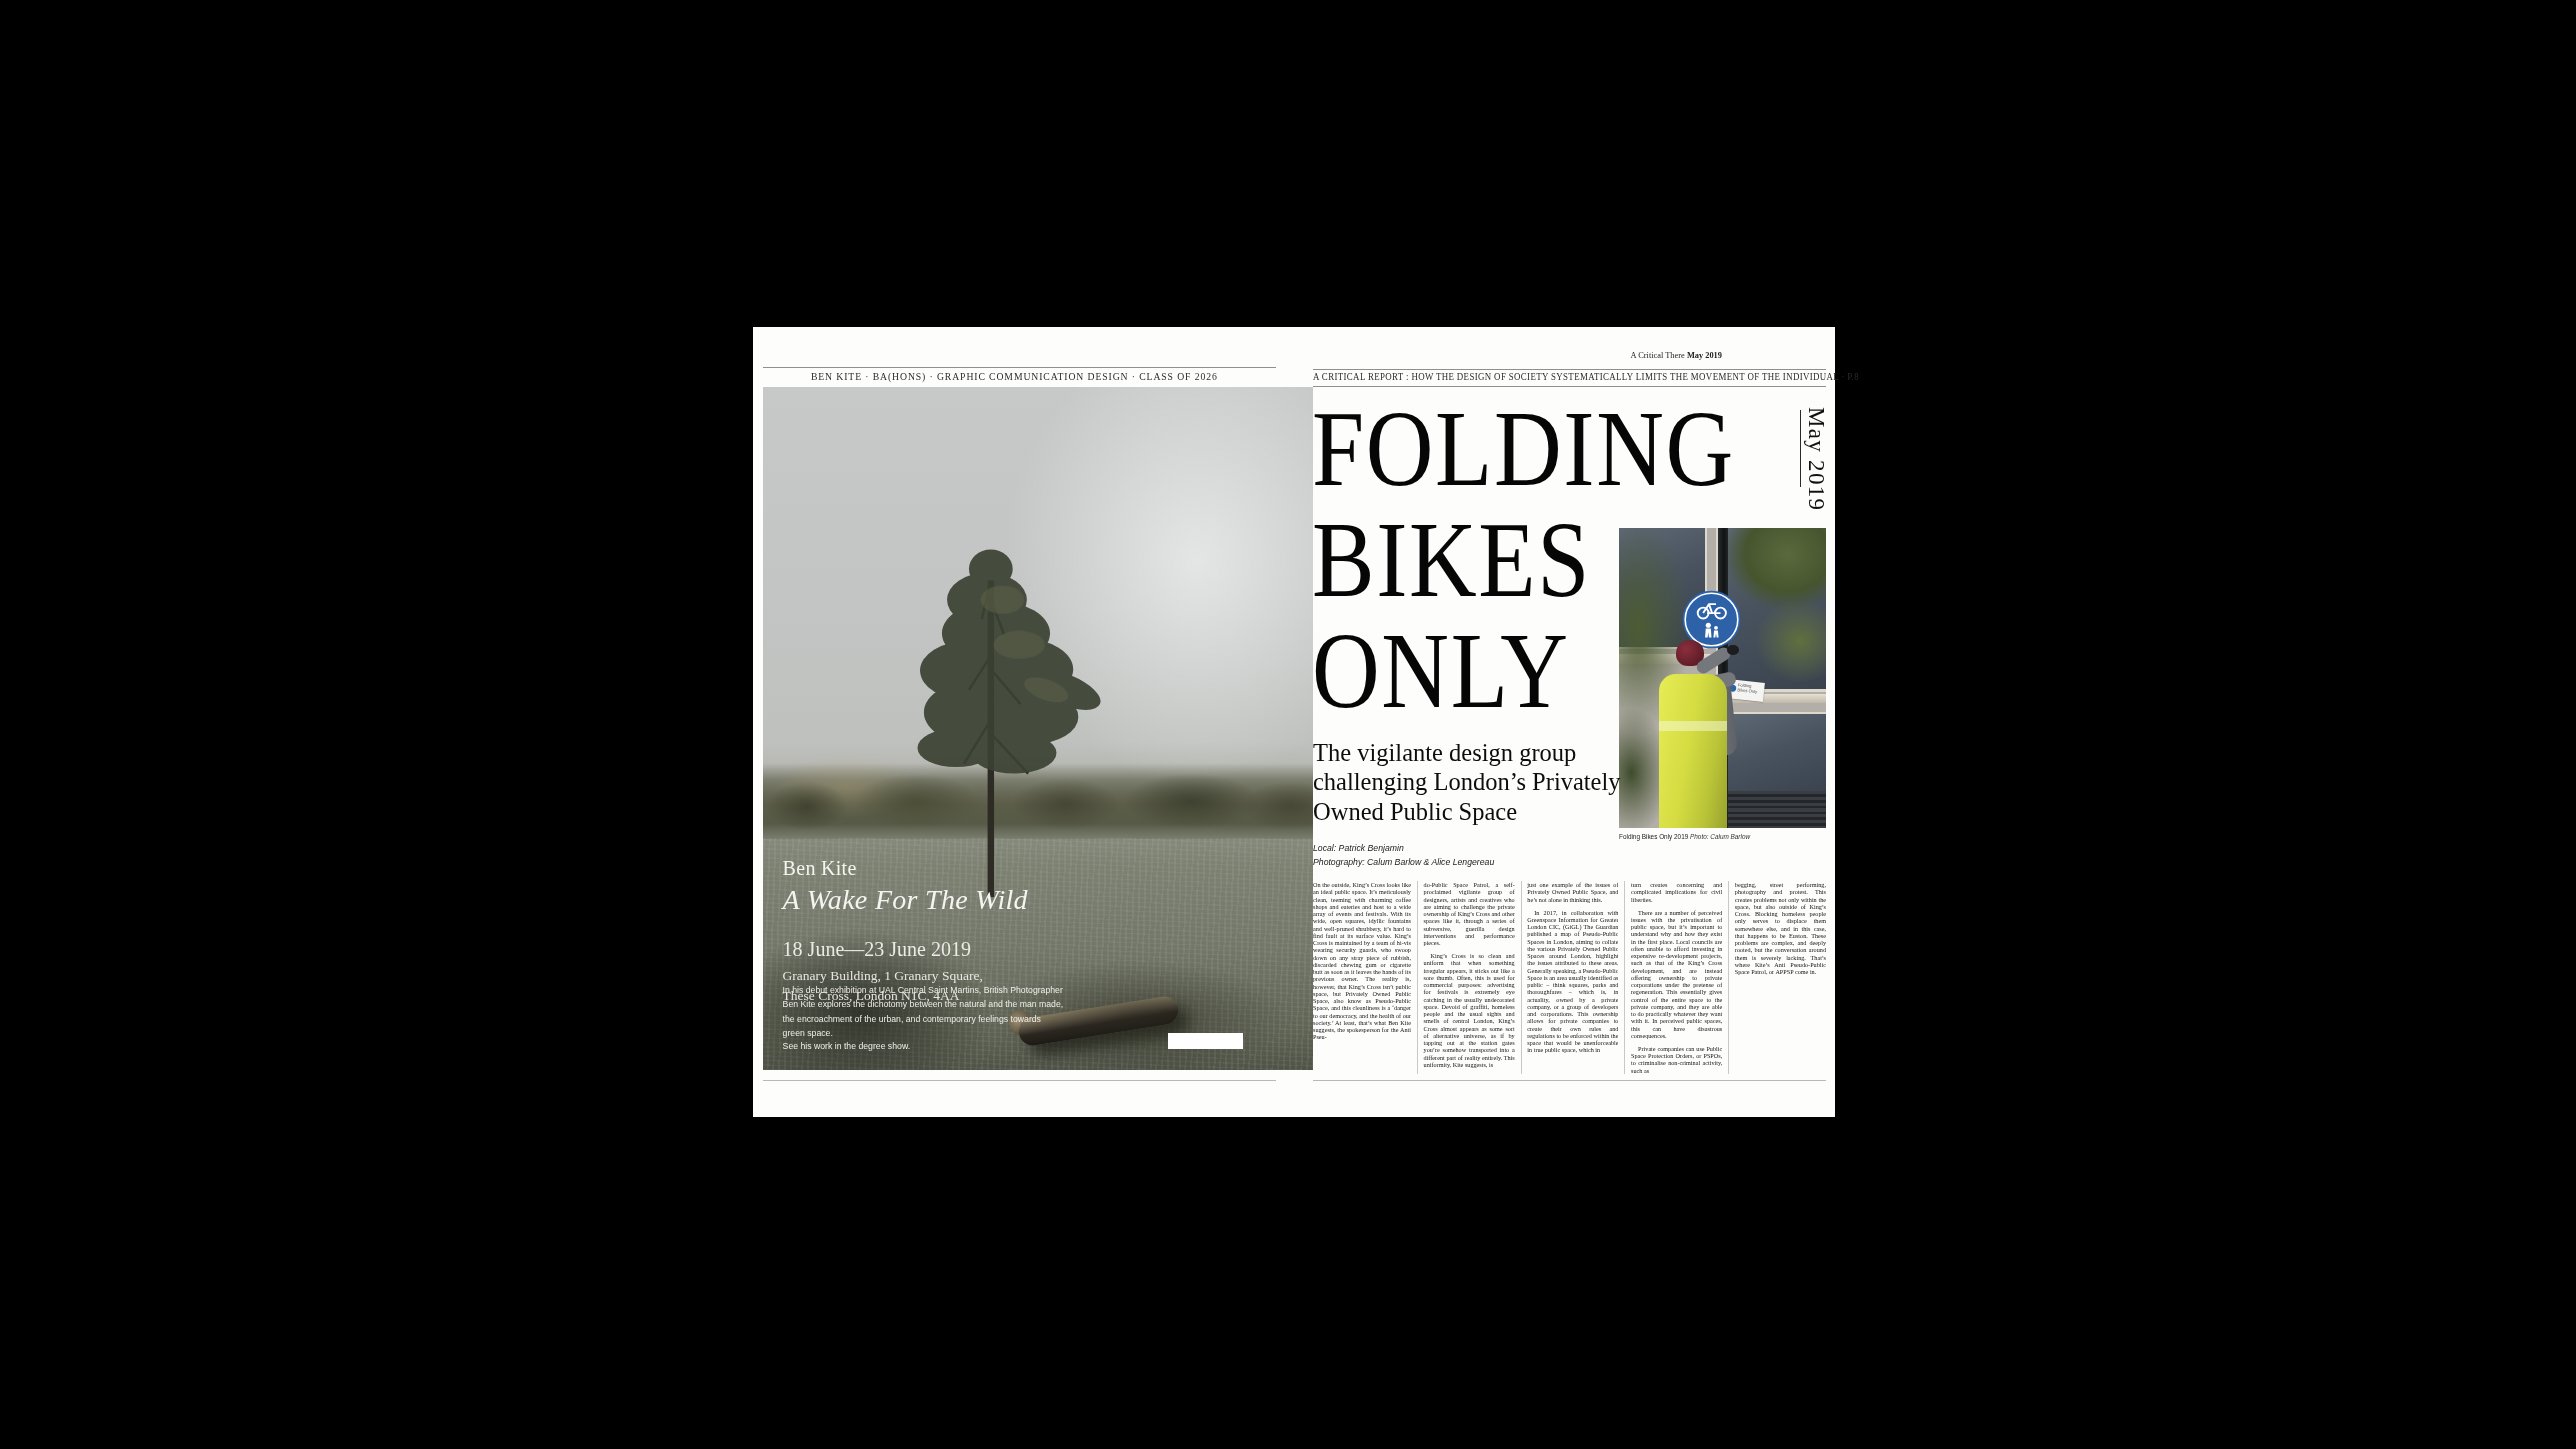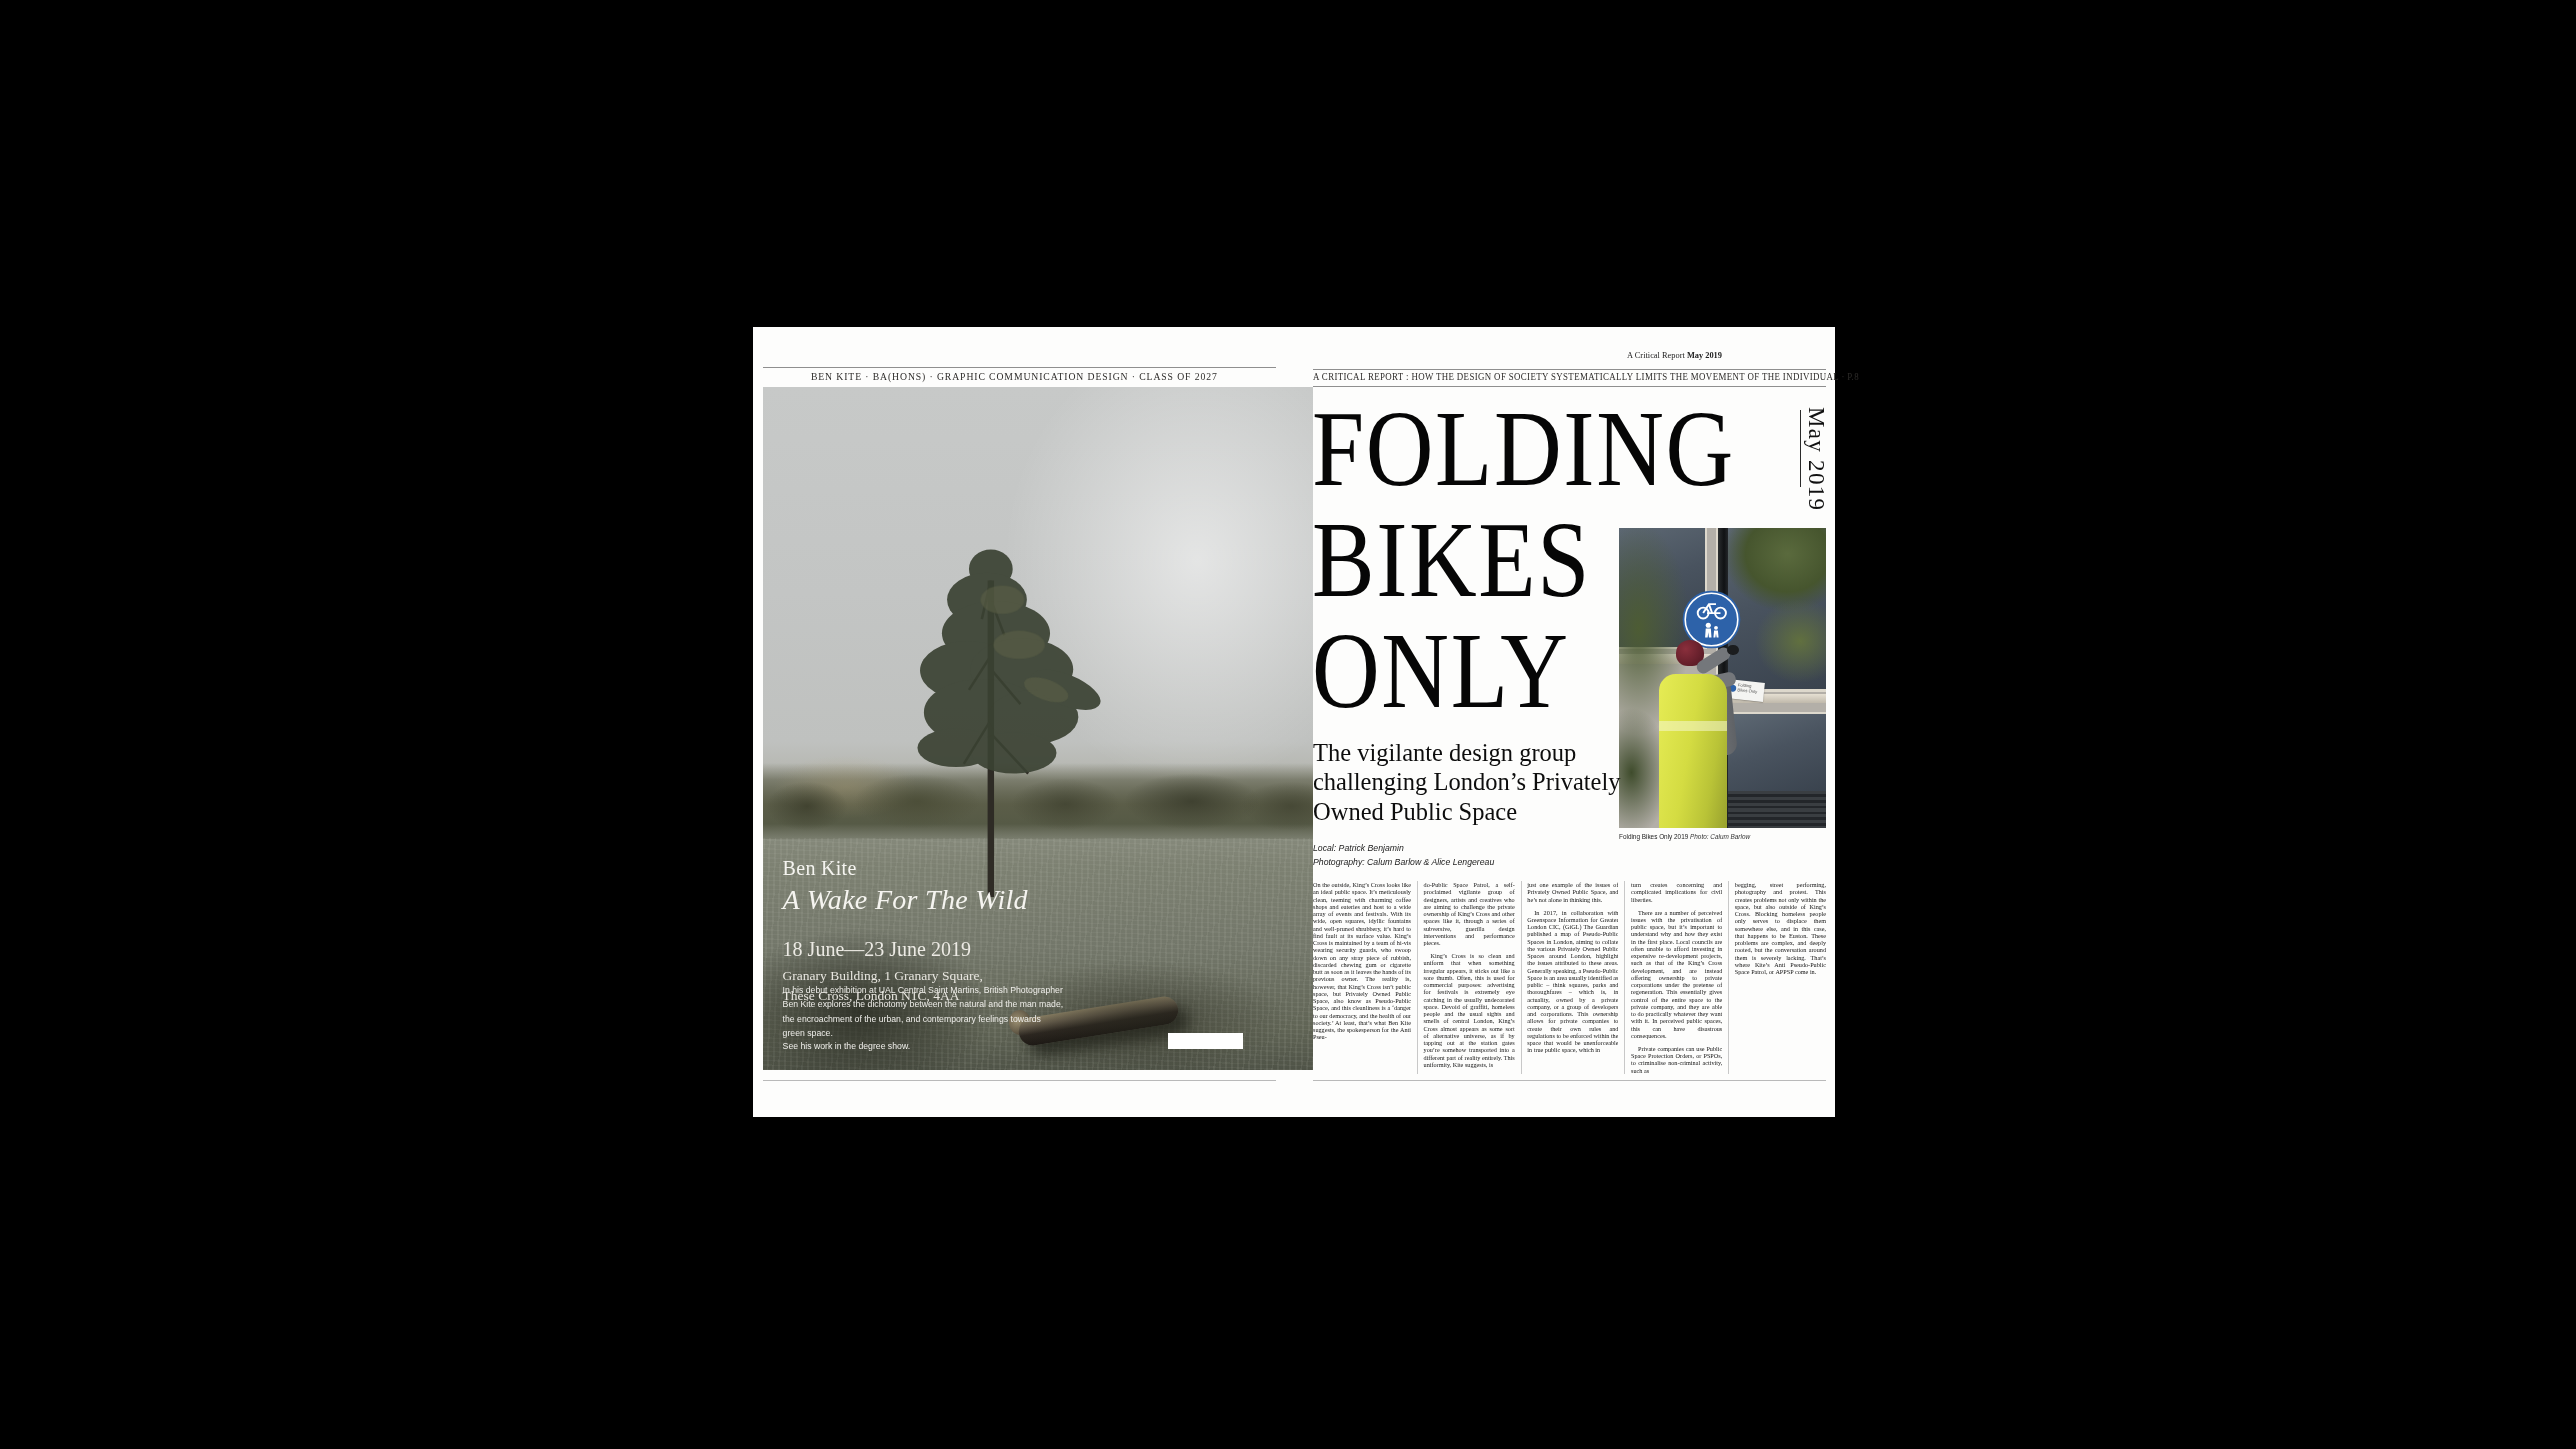--- a/index.html
+++ b/index.html
@@ -111,21 +111,21 @@
   
   .serif-i{font-style:italic;text-align:center;}
 </style>
 </head>
 <body>
 
 <div class="canvas">
   <div class="spread">
 
     <div class="lp-rule-top"></div>
-    <div class="lp-header">BEN KITE · BA(HONS) · GRAPHIC COMMUNICATION DESIGN · CLASS OF 2027</div>
+    <div class="lp-header">BEN KITE · BA(HONS) · GRAPHIC COMMUNICATION DESIGN · CLASS OF 2026</div>
 
     <div class="lp-photo">
       <div class="lp-sky-glow"></div>
       <div class="lp-hedge"></div>
       <div class="lp-hedge-blobs"></div>
       <div class="lp-frost"></div>
 
       <svg class="lp-tree" width="502" height="683" viewBox="0 0 780 1060">
         <rect x="349" y="300" width="10" height="492" fill="#2e2b25"></rect>
         <path d="M354 300 L340 360 M354 330 L375 385 M352 420 L320 470 M356 440 L400 492 M352 520 L312 585 M356 540 L412 600" stroke="#2e2b25" stroke-width="4" fill="none"></path>
@@ -162,21 +162,21 @@
           <div>These Cross, London N1C, 4AA</div>
         </div>
       </div>
       <div class="lp-desc">In his debut exhibition at UAL Central Saint Martins, British Photographer Ben Kite explores the dichotomy between the natural and the man made, the encroachment of the urban, and contemporary feelings towards green space.</div>
       <div class="lp-cta">See his work in the degree show.</div>
       <div class="lp-logo"></div>
     </div>
     <div class="lp-rule-bottom"></div>
 
     <div class="rp-kicker">
-      <span>A Critical Report</span>
+      <span>A Critical There</span>
       <b>May 2019</b>
     </div>
     <div class="rp-rule1"></div>
     <div class="rp-header">A CRITICAL REPORT : HOW THE DESIGN OF SOCIETY SYSTEMATICALLY LIMITS THE MOVEMENT OF THE INDIVIDUAL · P.8</div>
     <div class="rp-rule2"></div>
 
     <div class="rp-mast l1">FOLDING</div>
     <div class="rp-mast l2">BIKES</div>
     <div class="rp-mast l3">ONLY</div>
     <div class="rp-may-rule"></div>

